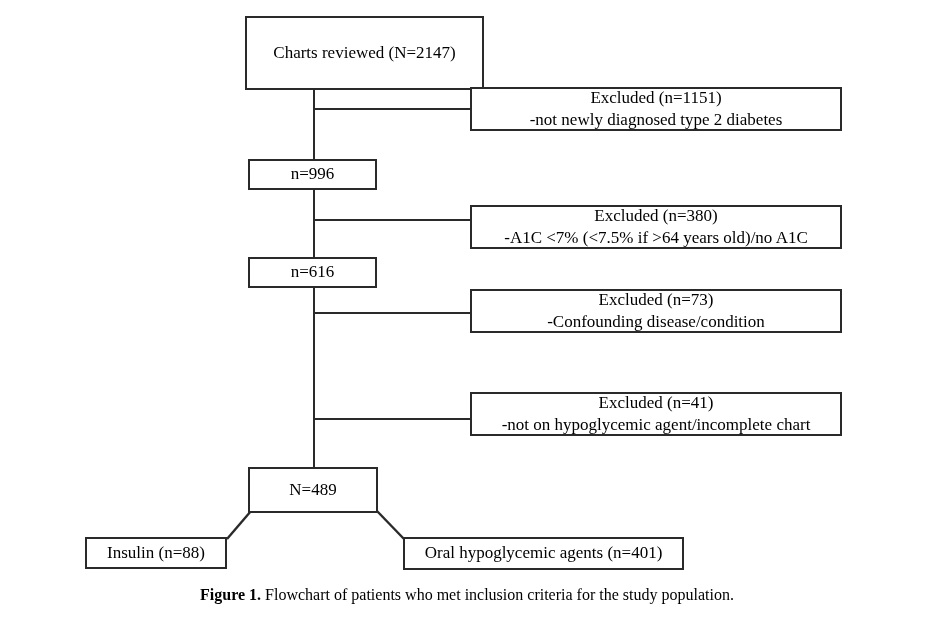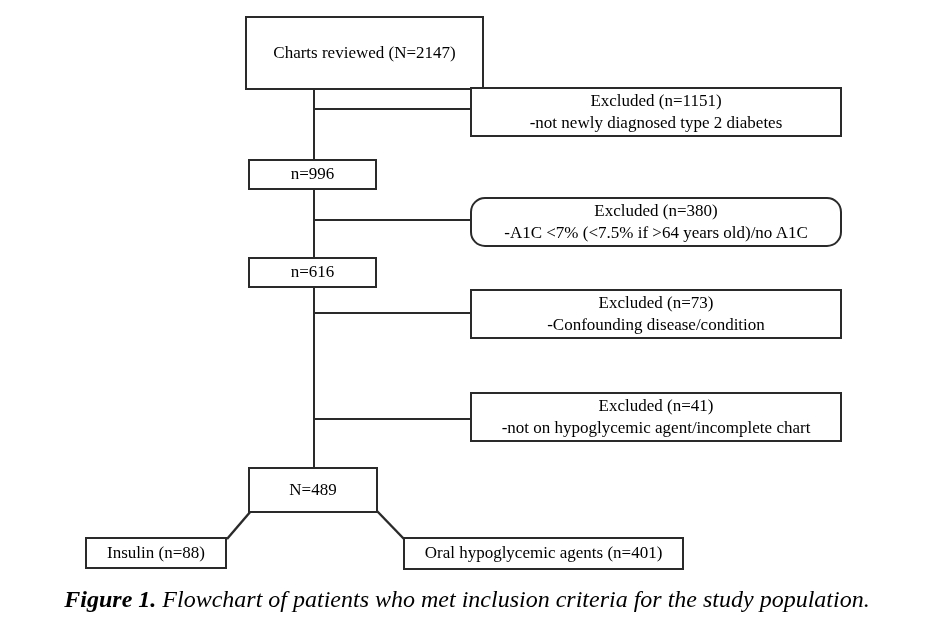--- a/index.html
+++ b/index.html
@@ -28,23 +28,23 @@
     text-align: center;
     z-index: 2;
   }
   
   .box-charts   { left: 201px; top: 16px;  width: 239px; height: 74px; margin-left: 44px; }
   .box-n996     { left: 248px; top: 159px; width: 129px; height: 31px; }
   .box-n616     { left: 248px; top: 257px; width: 129px; height: 31px; }
   .box-n543     { left: 248px; top: 358px; width: 129px; height: 31px; }
   .box-n489     { left: 248px; top: 467px; width: 130px; height: 46px; }
   
-  .box-excl     { left: 470px; width: 372px; height: 50px; }
+  .box-excl     { left: 470px; width: 372px; height: 44px; }
   .box-excl1    { top: 87px; }
-  .box-excl2    { top: 197px; border-radius: 15px; }
+  .box-excl2    { top: 205px; }
   .box-excl3    { top: 289px; }
   .box-excl4    { top: 392px; }
   
   .box-insulin  { left: 85px;  top: 537px; width: 142px; height: 32px; }
   .box-oral     { left: 403px; top: 537px; width: 281px; height: 33px; }
   
   .line {
     position: absolute;
     background: #2a2a2a;
     z-index: 1;
@@ -61,22 +61,21 @@
     width: 934px; height: 624px;
     z-index: 1;
   }
   svg.diagonals line { stroke: #2a2a2a; stroke-width: 2.4; }
   
   .caption {
     position: absolute;
     left: 0; top: 586px;
     width: 934px;
     text-align: center;
-    font-size: 24px;
-    font-style: italic;
+    font-size: 16px;
     z-index: 2;
   }
   .caption .fig-label { font-weight: bold; }
 </style>
 </head>
 <body>
 
 <div class="canvas">
 
   <div class="line trunk"></div>

